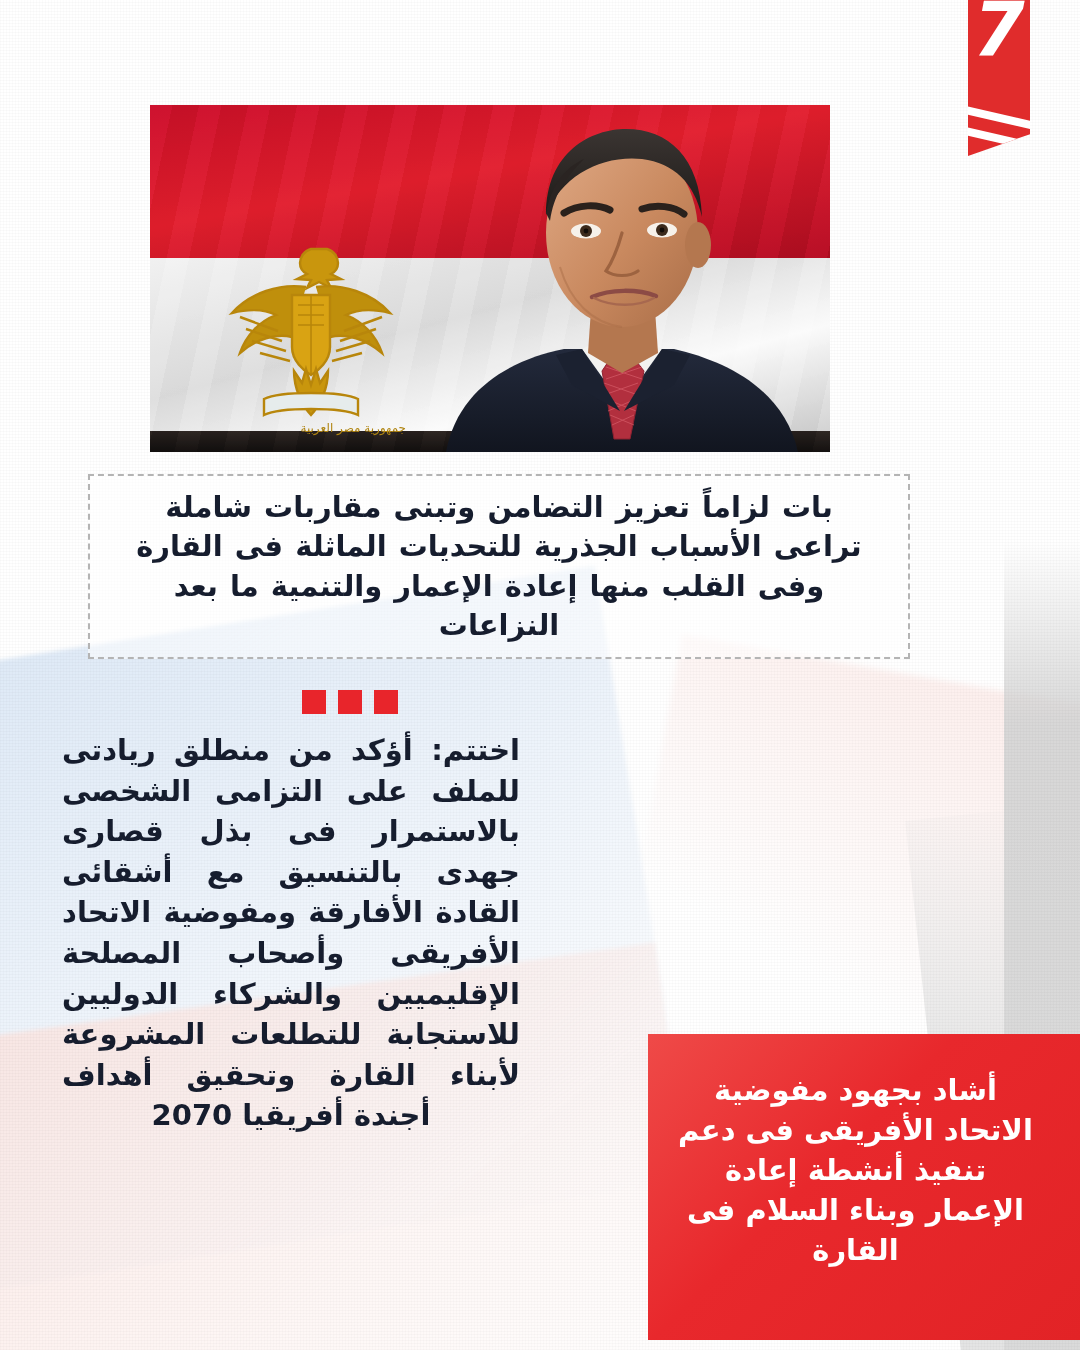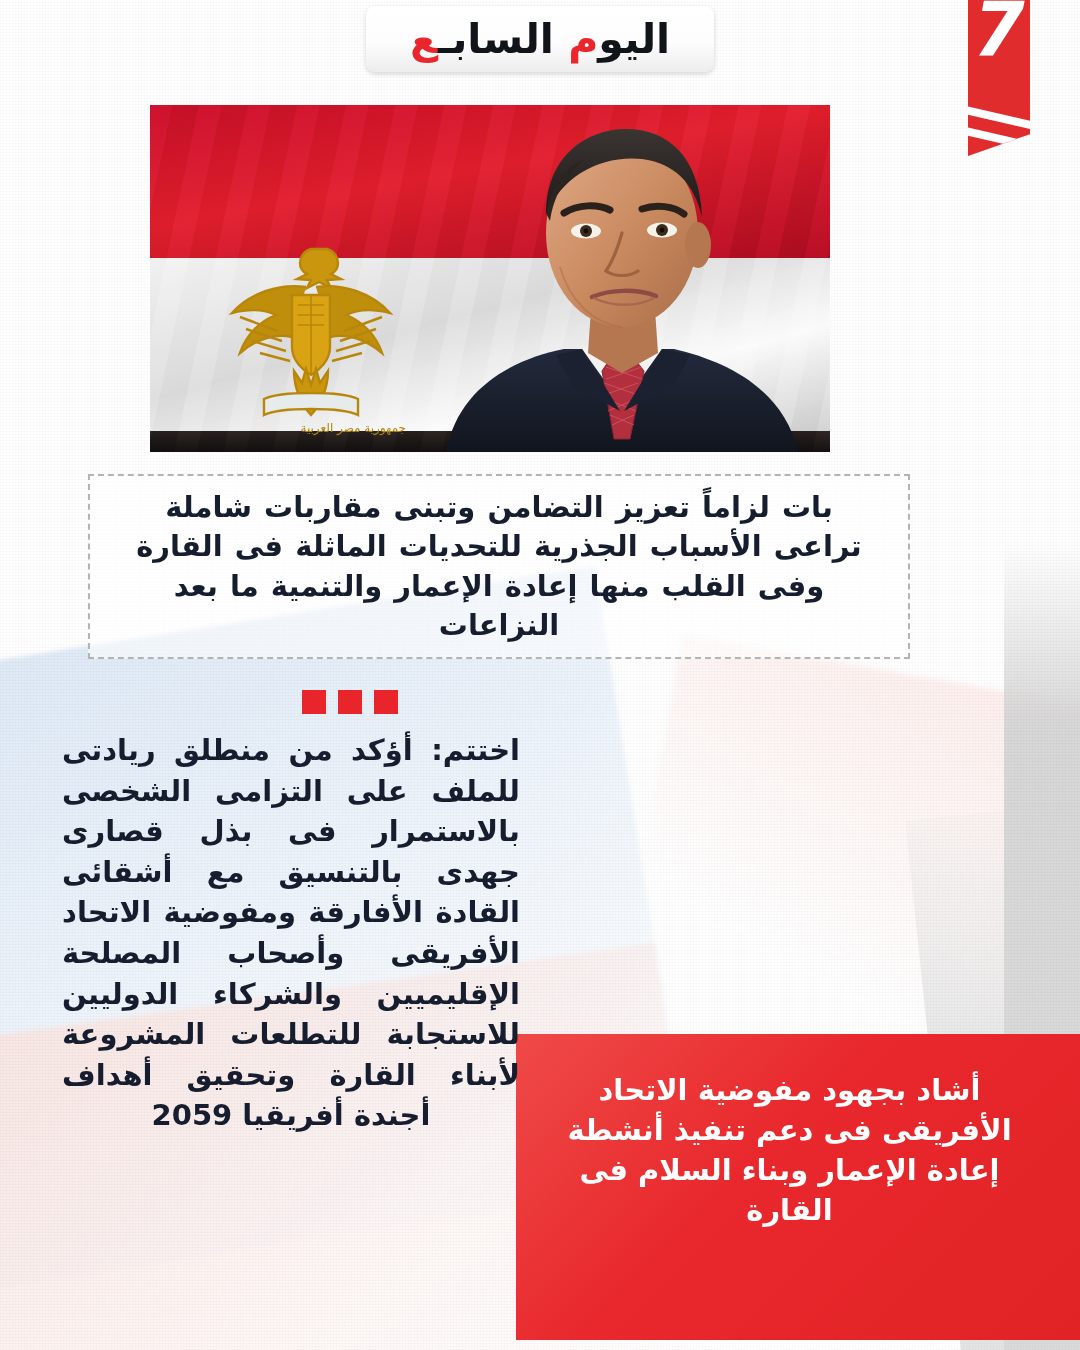--- a/index.html
+++ b/index.html
@@ -157,21 +157,21 @@
     direction:rtl; text-align:justify; text-align-last:center;
     font-family:"DejaVu Sans", sans-serif;
     font-weight:bold; color:#161d2e;
   }
   #col-right .col-text {
     font-size:29px; line-height:1.40; margin-top:2px;
   }
 
   #red-card {
     position:absolute; right:0; top:344px;
-    width:564px; height:306px;
+    width:432px; height:306px;
     background:linear-gradient(135deg,#ef4a48 0%,#e8282c 42%,#e22326 100%);
     display:flex; align-items:flex-start; justify-content:center;
     padding:36px 43px 0 26px;
   }
   #red-card p {
     direction:rtl; text-align:center;
     font-family:"DejaVu Sans", sans-serif;
     font-weight:bold; font-size:29px; line-height:1.38; color:#ffffff;
   }
 
@@ -188,25 +188,20 @@
   <div class="wash-blue"></div>
   <div class="wash-pink"></div>
   <div class="wash-pink2"></div>
   <div class="wash-grey-right"></div>
   <div class="wash-grey-diag"></div>
   <div class="texture"></div>
 </div>
 
 <div id="header">
 
-  <div class="logo-plate">
-    <div class="logo-text">
-      <span>اليو</span><span class="accent">م</span><span> السابـ</span><span class="accent">ع</span>
-    </div>
-  </div>
 
   <div class="corner-flag">
     <span class="seven">7</span>
     <span class="stripe s1"></span>
     <span class="stripe s2"></span>
   </div>
 
 </div>
 
 <div id="hero-photo">
@@ -310,16 +305,16 @@
   </div>
 
   <div id="col-left">
     <div class="bullet-row-left">
       <span class="sq-group">
         <span class="sq"></span>
         <span class="sq"></span>
         <span class="sq"></span>
       </span>
     </div>
-    <p class="col-text">اختتم: أؤكد من منطلق ريادتى للملف على التزامى الشخصى بالاستمرار فى بذل قصارى جهدى بالتنسيق مع أشقائى القادة الأفارقة ومفوضية الاتحاد الأفريقى وأصحاب المصلحة الإقليميين والشركاء الدوليين للاستجابة للتطلعات المشروعة لأبناء القارة وتحقيق أهداف أجندة أفريقيا 2059</p>
+    <p class="col-text">اختتم: أؤكد من منطلق ريادتى للملف على التزامى الشخصى بالاستمرار فى بذل قصارى جهدى بالتنسيق مع أشقائى القادة الأفارقة ومفوضية الاتحاد الأفريقى وأصحاب المصلحة الإقليميين والشركاء الدوليين للاستجابة للتطلعات المشروعة لأبناء القارة وتحقيق أهداف أجندة أفريقيا 2070</p>
   </div>
 
 </div>
 
 </body></html>

